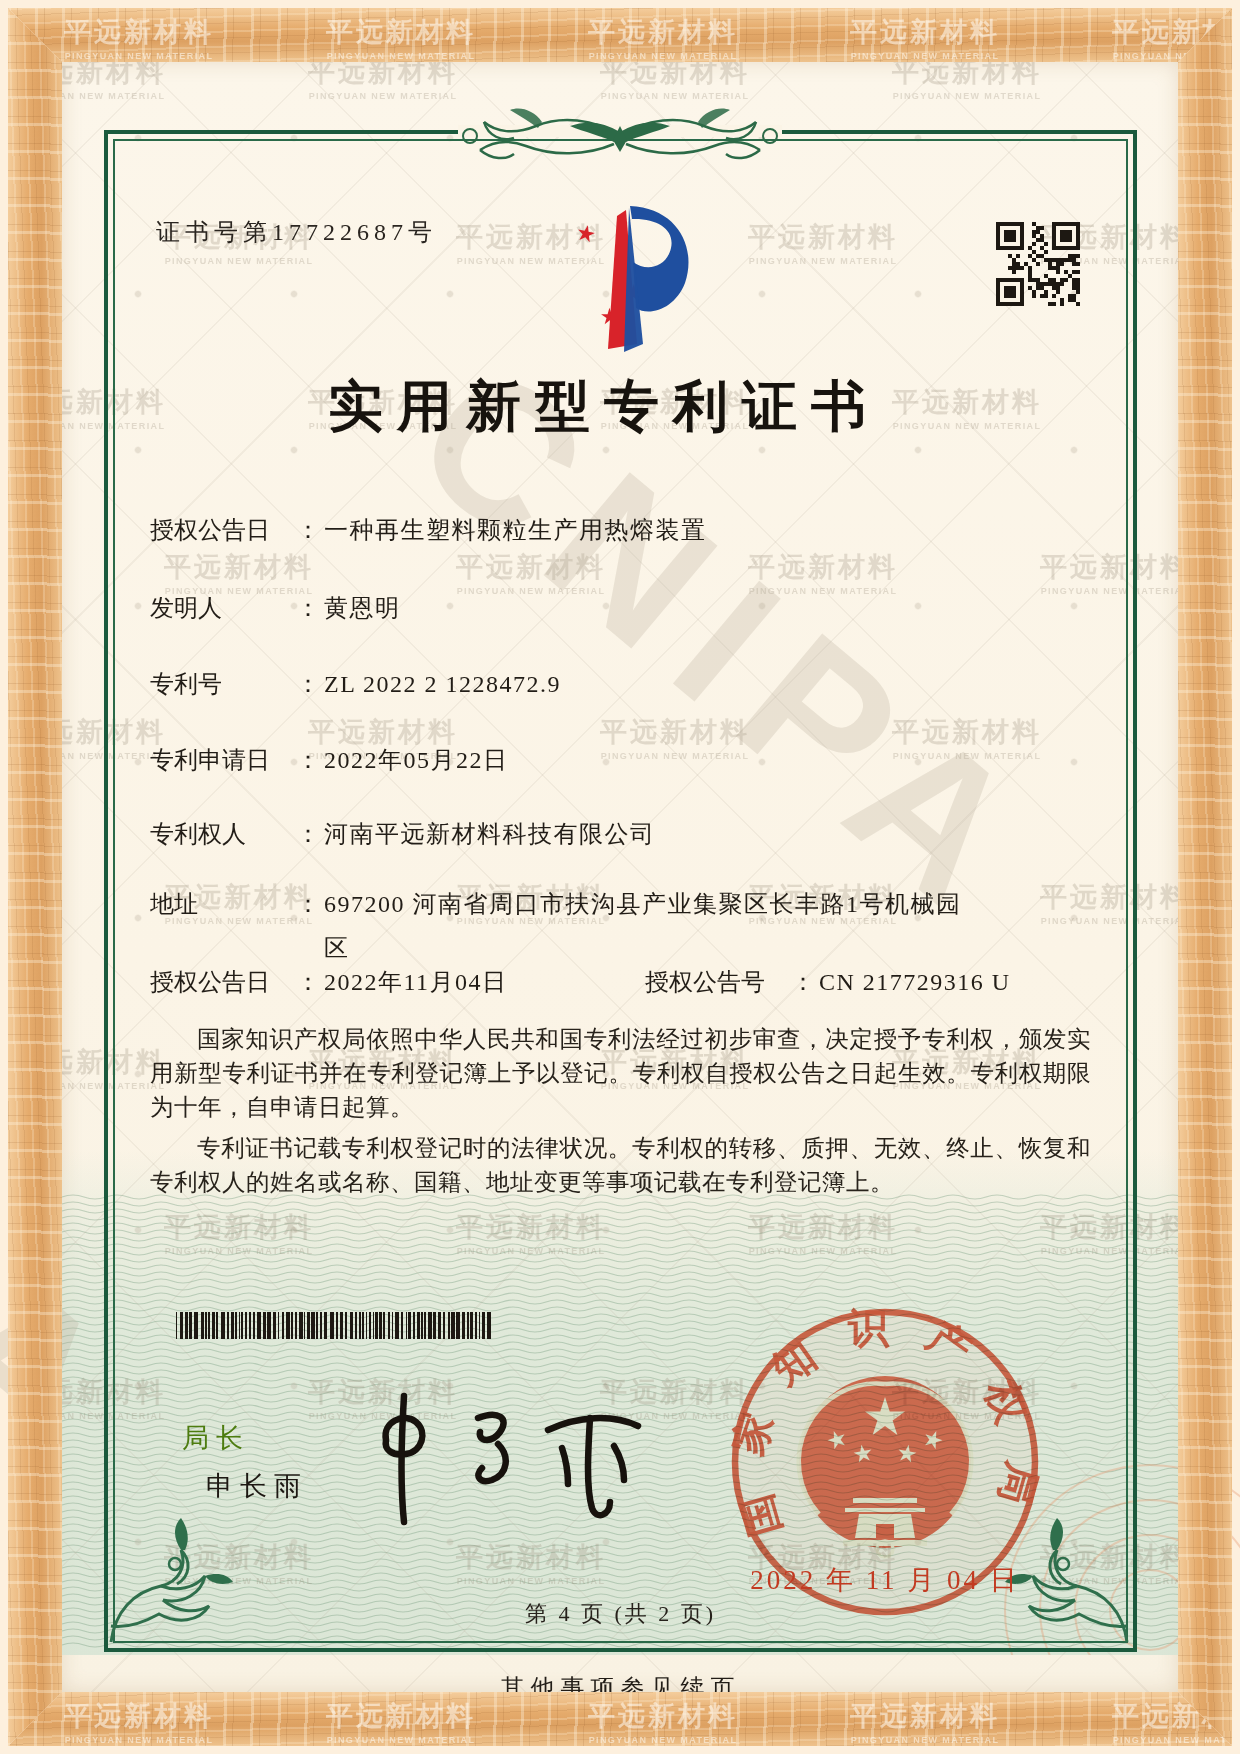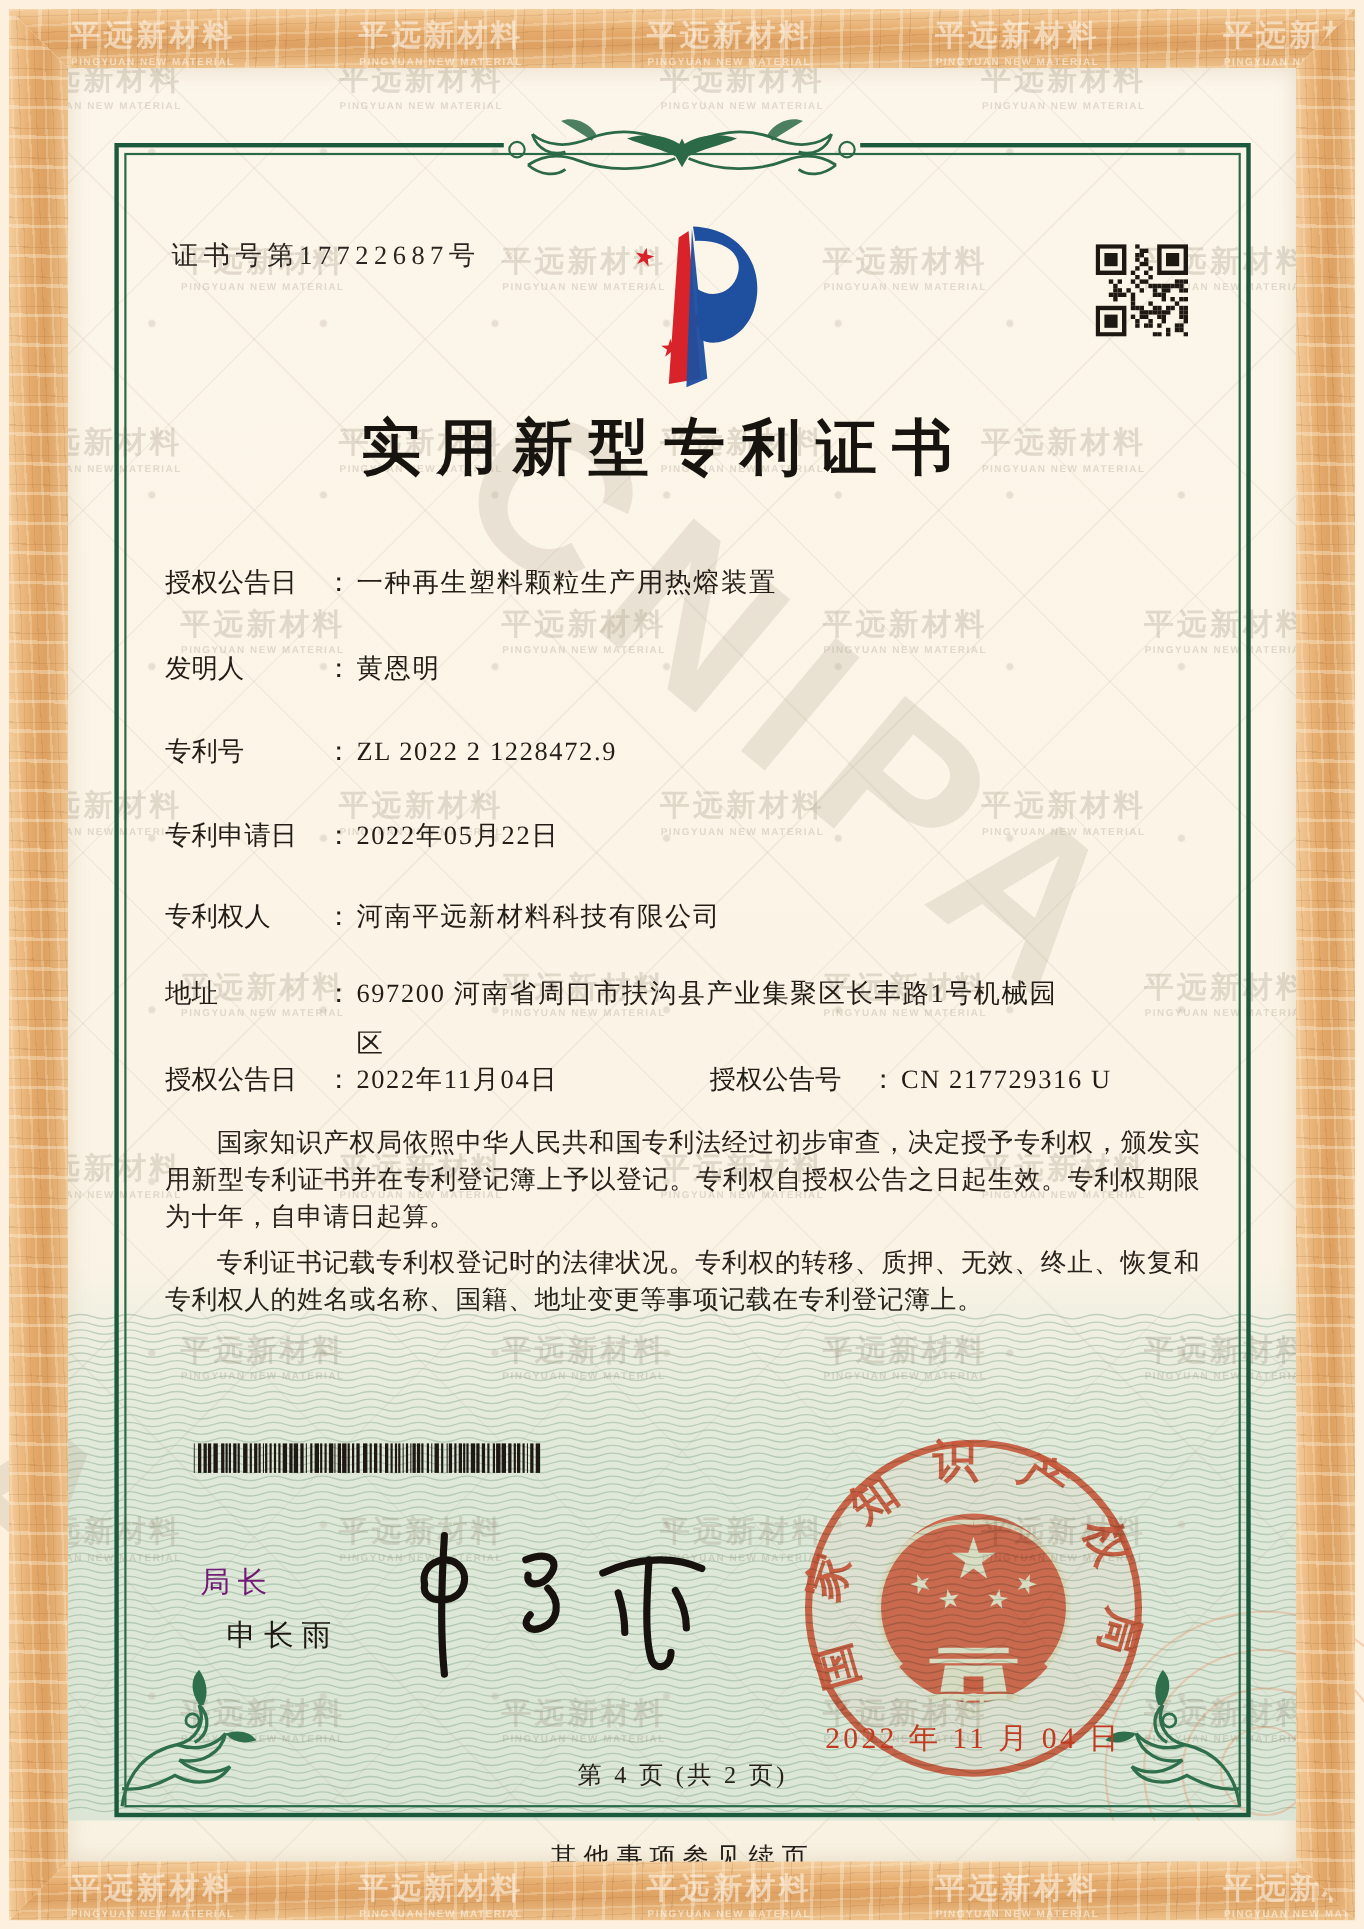--- a/index.html
+++ b/index.html
@@ -62,21 +62,21 @@
   .fcolon{display:inline-block;width:28px;}
   .fvalue{letter-spacing:1.5px;}
   .addr2{left:324px;top:932px;font-size:24px;color:#221d17;letter-spacing:1.5px;}
   .grant2{position:absolute;left:495px;top:0;}
   .paras{left:150px;top:1022px;width:941px;}
   .paras p{margin:0;font-size:23.5px;line-height:34px;letter-spacing:.5px;text-align:justify;
     text-indent:2em;color:#27221b;}
   .paras p + p{margin-top:7px;}
   .barcode-box{left:176px;top:1312px;}
   .sig-title{left:182px;top:1420px;font-family:"Liberation Sans","DejaVu Sans",sans-serif;
-    font-size:27px;letter-spacing:7px;color:#701a75;}
+    font-size:27px;letter-spacing:7px;color:#4d7c0f;}
   .sig-name{left:182px;top:1468px;font-family:"Liberation Sans","DejaVu Sans",sans-serif;
     font-size:27px;letter-spacing:7px;color:#1d1813;margin-left:24px;}
   .signature{left:352px;top:1388px;z-index:6;}
   .seal{left:725px;top:1302px;z-index:7;mix-blend-mode:multiply;opacity:.93;}
   .seal-date{left:705px;top:1562px;width:360px;text-align:center;font-size:27px;
     color:#c23a21;letter-spacing:3px;z-index:8;}
   .page-info{left:104px;top:1599px;width:1033px;text-align:center;font-size:22px;
     letter-spacing:3px;color:#26211b;}
   .continuation{left:104px;top:1672px;width:1033px;text-align:center;font-size:24px;
     letter-spacing:6px;color:#221d17;}

